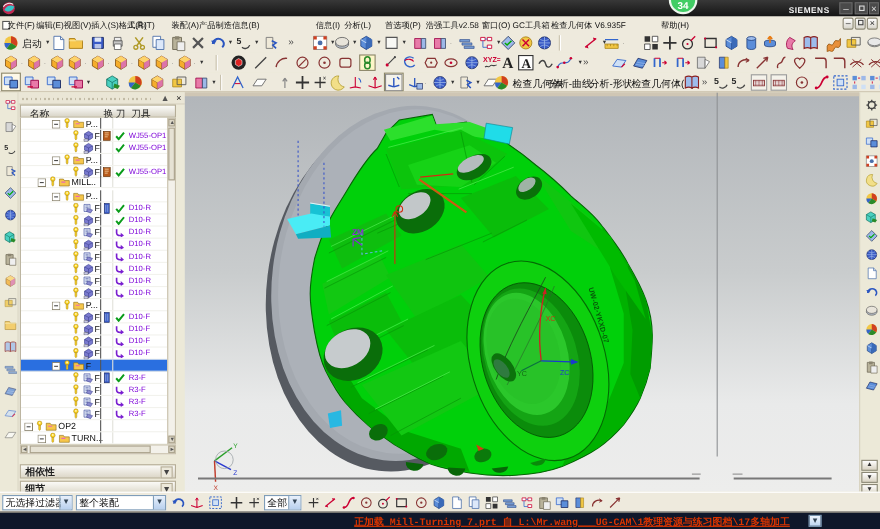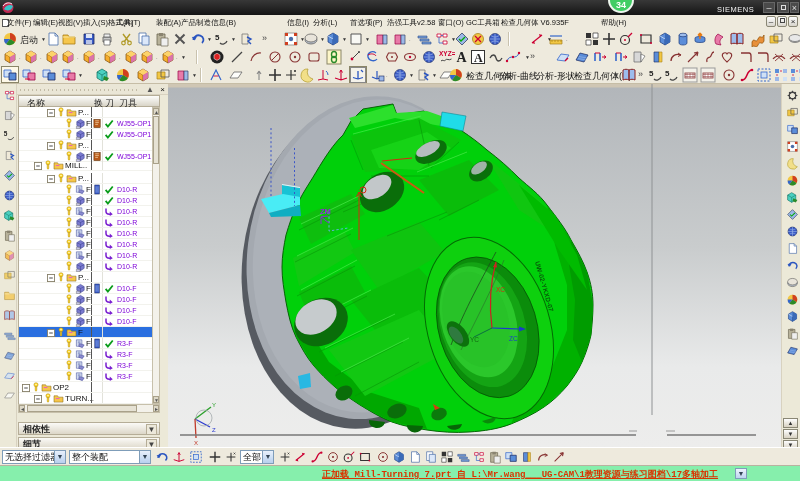--- a/index.html
+++ b/index.html
@@ -1,21 +1,21 @@
 <!DOCTYPE html>
 <html><head><meta charset="utf-8">
 <style>
 *{margin:0;padding:0;box-sizing:border-box}
 html,body{width:800px;height:481px;overflow:hidden;font-family:"Liberation Sans",sans-serif}
 #app{position:relative;width:800px;height:481px;background:#ebe7d9}
 .abs{position:absolute}
 
 #title{left:0;top:0;width:800px;height:15px;background:linear-gradient(#383838,#141414);color:#8f8f8f;font-size:9px;line-height:15px}
 #title .txt{position:absolute;left:17px;top:0}
-#siemens{position:absolute;left:717px;top:2px;color:#f2f2f2;font-weight:normal;font-size:7.5px;letter-spacing:.5px}
+#siemens{position:absolute;left:717px;top:2px;color:#f2f2f2;font-weight:bold;font-size:7.5px;letter-spacing:.5px}
 .wbtn{position:absolute;top:2px;width:12px;height:11px;background:#4a4a4a;color:#ddd;font-size:9px;line-height:10px;text-align:center;border:1px solid #666}
 #grc{position:absolute;left:608px;top:-13px;width:26px;height:26px;border-radius:50%;background:#41cd64;border:2px solid #eef7ee;color:#fff;font-size:9px;font-weight:bold;text-align:center;line-height:33px}
 
 #menu{left:0;top:15px;width:800px;height:15px;background:#eeeadd;font-size:7.5px;color:#111;white-space:nowrap}
 #menu .m{position:absolute;top:3px}
 .mdib{position:absolute;top:1px;width:10px;height:11px;background:linear-gradient(#fdfdfd,#d8d5cc);border:1px solid #8a8775;border-radius:2px;font-size:8px;line-height:10px;text-align:center;color:#222}
 
 .tb{left:0;width:800px;height:18px;background:#eeeadd}
 #tb1{top:30px}#tb2{top:48px}#tb3{top:66px;border-bottom:1px solid #c6bda6}
 .ic{position:absolute}
@@ -42,21 +42,21 @@
 .trow{position:absolute;left:0;width:134px;height:11px;border-bottom:1px solid #f2f2ed;white-space:nowrap}
 .trow .nm{position:absolute;top:1px;font-size:8px;color:#111}
 .tl{position:absolute;left:98px;top:2px;font-size:7px;color:#7d00d8;letter-spacing:0}
 .c1{position:absolute;left:72px;top:0;width:11px;height:100%;border-left:1px solid #555}
 .c2{position:absolute;left:83px;top:0;width:13px;height:100%;border-left:1px solid #e2e2da}
 .sel{background:#2a6fe0}
 
 #botbar{left:0;top:447px;width:800px;height:18px;background:#eeeadd;border-top:1px solid #fff;display:flex;align-items:center;white-space:nowrap}
 .combo{height:14px;background:#fff;border:1px solid #7f9db9;font-size:9px;color:#111;line-height:12px;padding:0 2px;position:relative;flex:none}
 .combo .ar{position:absolute;right:0;top:0;width:11px;height:12px;background:linear-gradient(#e8f0fb,#b8d0ee);border-left:1px solid #7f9db9;color:#345;font-size:7px;text-align:center;line-height:11px}
-#status{left:0;top:465px;width:800px;height:16px;background:#86efac;border-top:1px solid #b9b2a0;font-size:10px}
+#status{left:0;top:465px;width:800px;height:16px;background:#0f172a;border-top:1px solid #b9b2a0;font-size:10px}
 #stxt{position:absolute;left:322px;top:2px;color:#d93400;font-weight:bold;font-family:"Liberation Mono",monospace;font-size:9px;letter-spacing:0;text-decoration:underline}
 </style></head>
 <body>
 <div id="app">
 <svg width="0" height="0" style="position:absolute">
       <defs>
 <symbol id="cubeO" viewBox="0 0 16 16">
           <path d="M3 5l5-3 5 3v6l-5 3-5-3z" fill="#f6ad2c" stroke="#7a4a10" stroke-width=".7"></path>
           <path d="M3 5l5 3 5-3" fill="none" stroke="#7a4a10" stroke-width=".7"></path>
           <path d="M8 8v6" stroke="#7a4a10" stroke-width=".7"></path>

